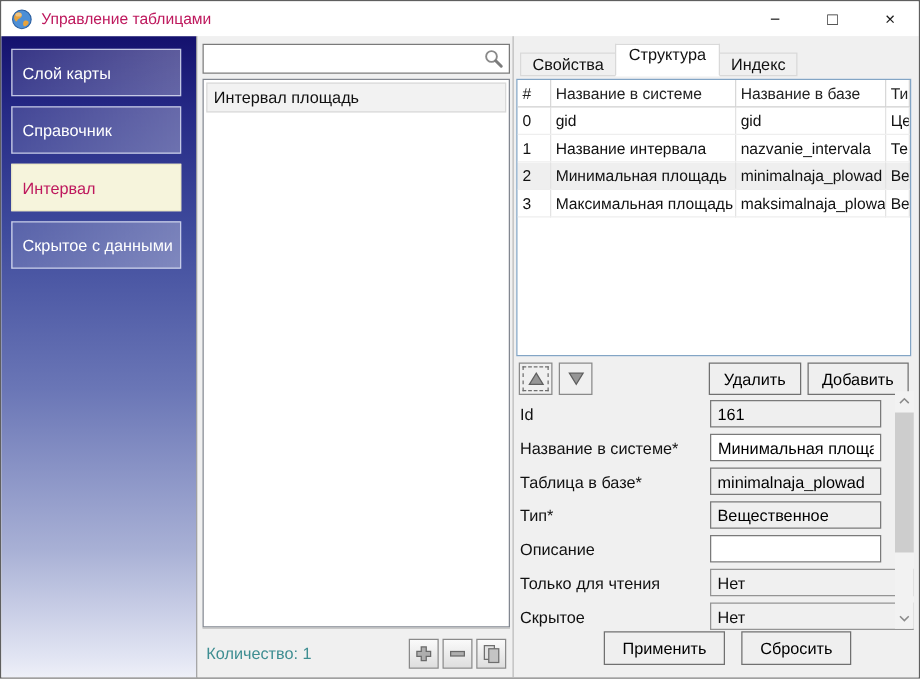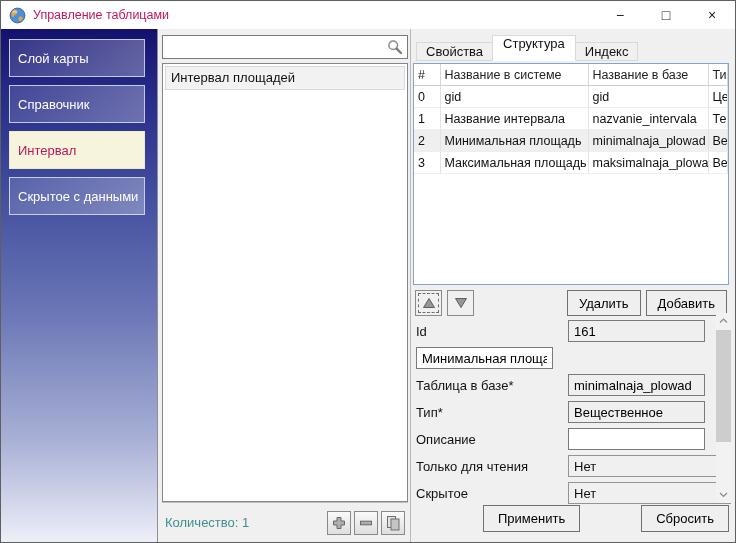--- a/index.html
+++ b/index.html
@@ -63,21 +63,21 @@
   .form-input { width:137px; height:22px; border:1px solid #7a7a7a; background:#fff; padding:1px 5px; font:inherit; }
   .form-input.readonly { background:#efefef; }
   .combo { width:163px; height:22px; border:1px solid #949494; background:#f0f0f0; display:flex; align-items:center; padding:0 5px; }
   .combo-chevron { margin-left:auto; display:flex; align-items:center; }
 
   .scrollbar { position:absolute; right:4px; top:284px; width:15px; height:190px; background:#f2f2f2; }
   .sb-btn { height:16px; display:flex; align-items:center; justify-content:center; }
   .sb-thumb { position:absolute; left:0; top:17px; width:15px; height:112px; background:#cdcdcd; }
   .sb-down { position:absolute; bottom:0; left:0; width:15px; }
 
-  .bottom-btns { position:absolute; left:72px; bottom:10px; display:flex;gap:48px; }
+  .bottom-btns { position:absolute; left:72px; bottom:10px; display:flex; }
   .bottom-btns .btn { height:27px; padding:0 14px; }
   .bottom-btns .btn + .btn { margin-left:13px; }
 </style>
 </head>
 <body>
 
 <div class="window">
 
   <div class="titlebar">
     <svg class="app-icon" viewBox="0 0 16 16">
@@ -112,21 +112,21 @@
     <div class="middle">
       <div class="search-wrap">
         <input class="search-input" type="text" value="" style="">
         <svg class="search-icon" viewBox="0 0 16 16">
           <circle cx="6.2" cy="6.2" r="4.3" fill="none" stroke="#8a8a8a" stroke-width="1.5"></circle>
           <line x1="9.6" y1="9.6" x2="14" y2="14" stroke="#7c7c7c" stroke-width="2.4" stroke-linecap="round"></line>
         </svg>
       </div>
       <div class="list">
         <div class="list-item">
-          <span>Интервал площадей</span>
+          <span>Интервал площадь</span>
         </div>
       </div>
       <div class="middle-footer">
         <div class="count-label">Количество: 1</div>
         <div class="icon-btn">
           <svg width="16" height="16" viewBox="0 0 16 16">
             <path d="M6 2.5h4v3.5h3.5v4H10v3.5H6V10H2.5V6H6z" fill="#aeaeae" stroke="#696969" stroke-width="1"></path>
           </svg>
         </div>
         <div class="icon-btn">
@@ -215,20 +215,21 @@
         <button class="btn">Удалить</button>
         <button class="btn">Добавить</button>
       </div>
 
       <div class="form">
         <div class="form-row">
           <div class="form-label">Id</div>
           <input class="form-input readonly" readonly="" value="161" style="">
         </div>
         <div class="form-row">
+          <div class="form-label">Название в системе*</div>
           <input class="form-input" value="Минимальная площадь" style="">
         </div>
         <div class="form-row">
           <div class="form-label">Таблица в базе*</div>
           <input class="form-input readonly" readonly="" value="minimalnaja_plowad" style="">
         </div>
         <div class="form-row">
           <div class="form-label">Тип*</div>
           <input class="form-input readonly" readonly="" value="Вещественное" style="">
         </div>

